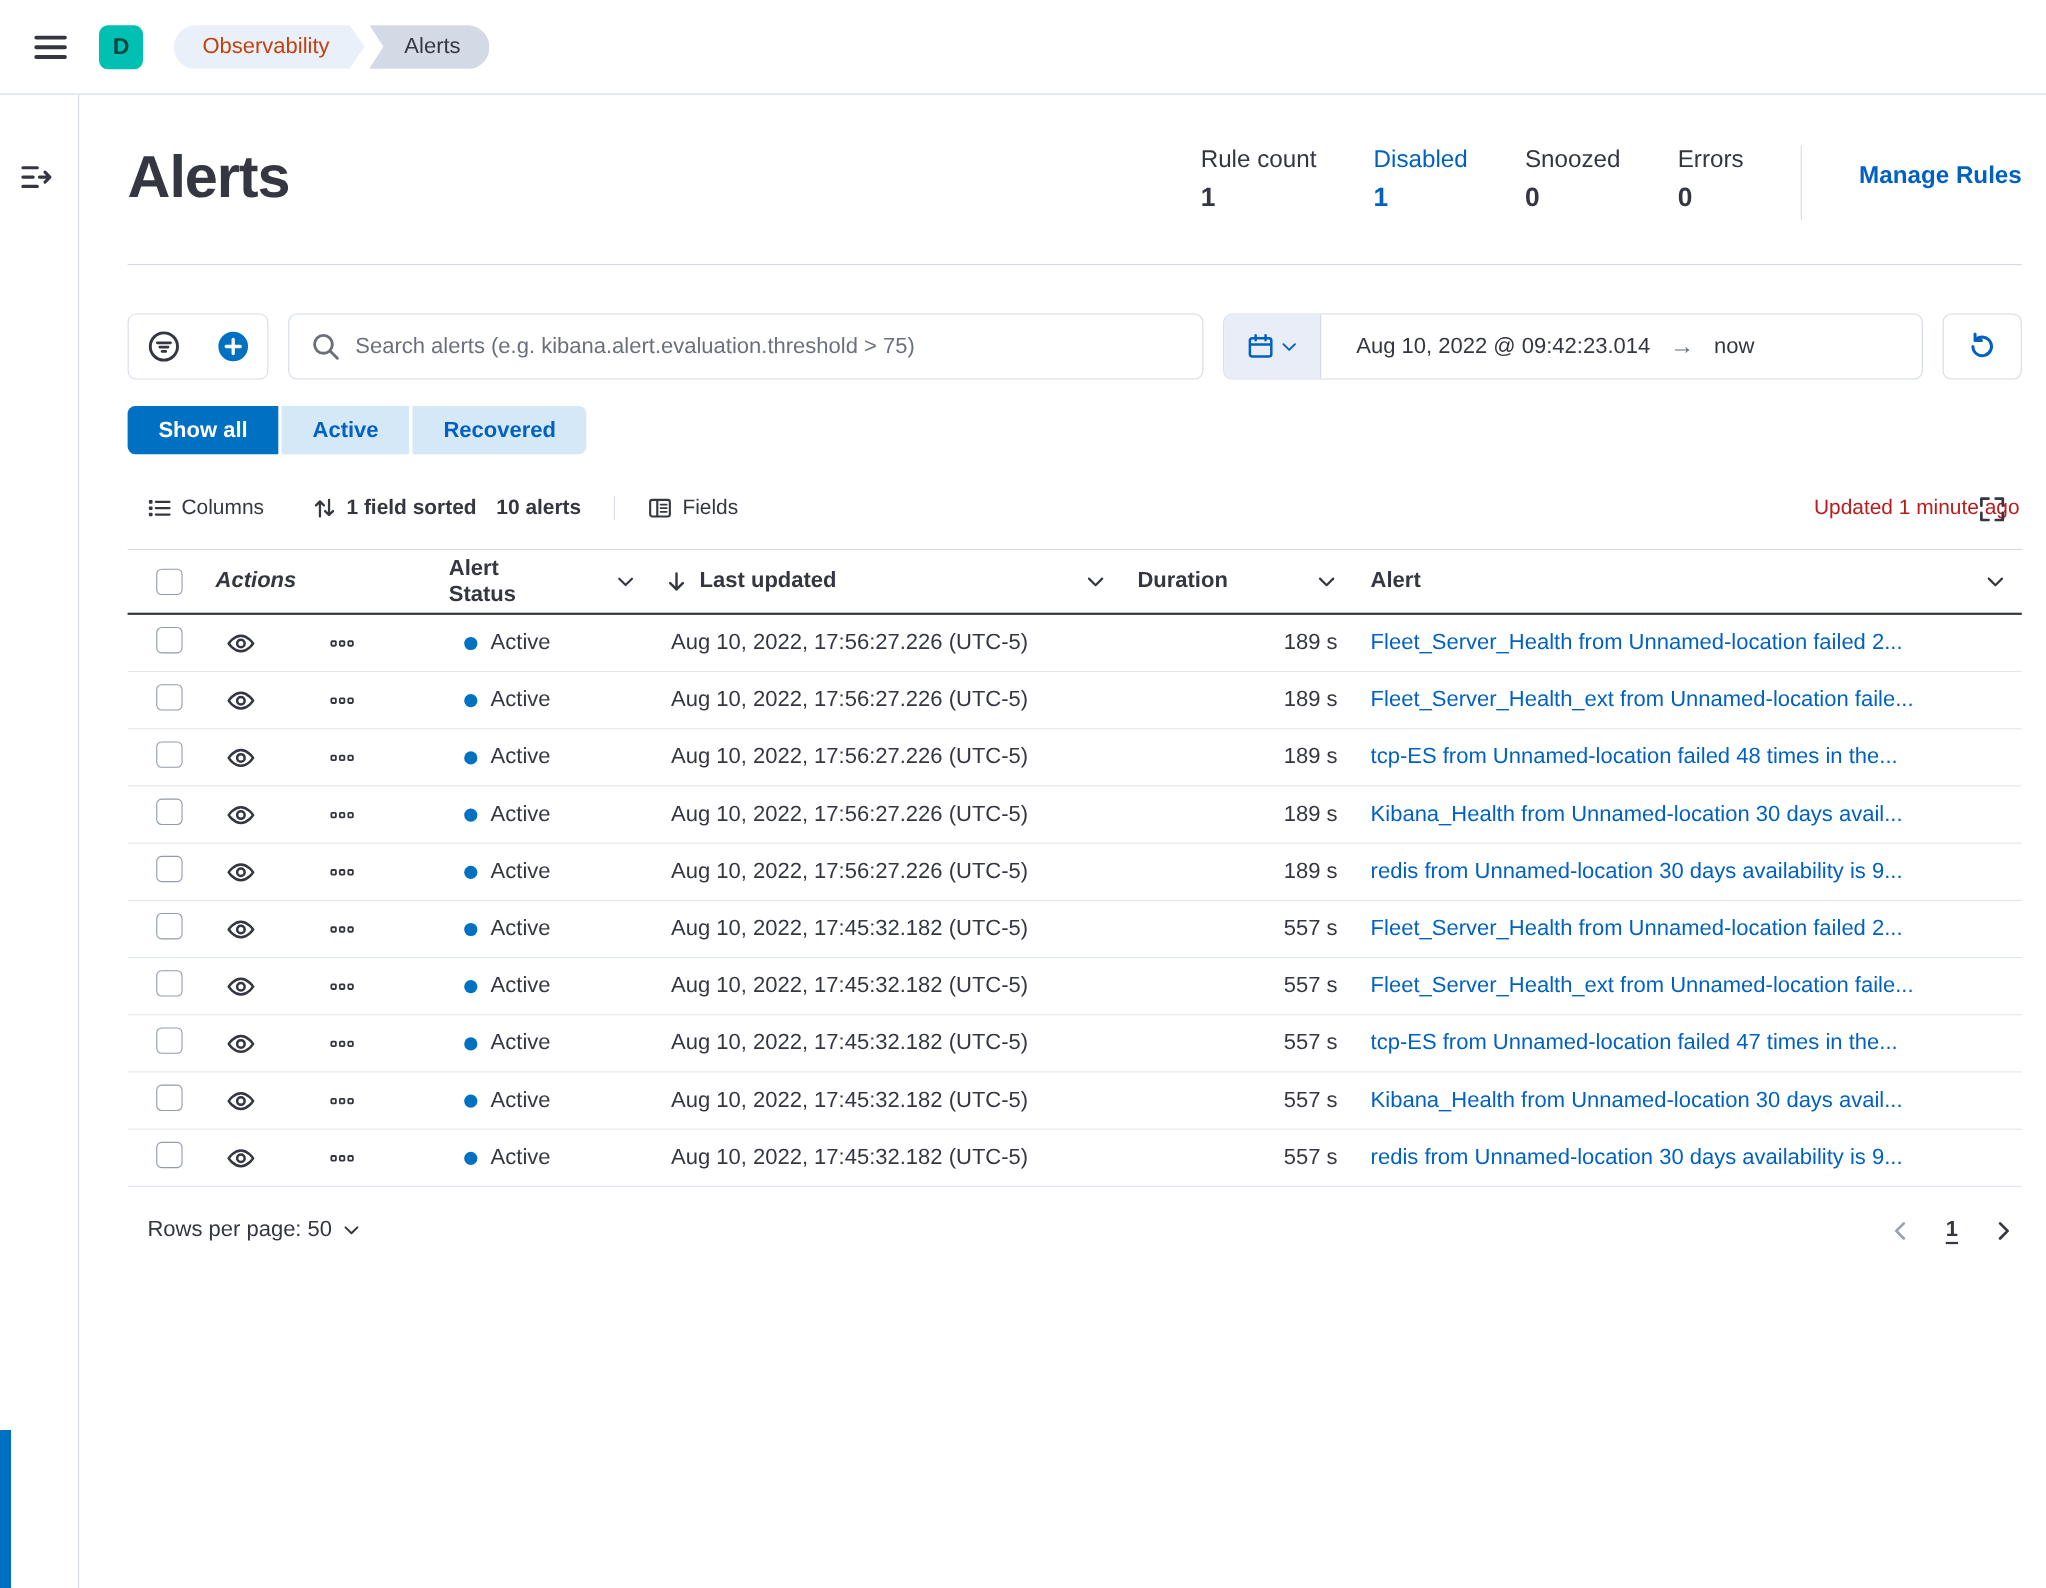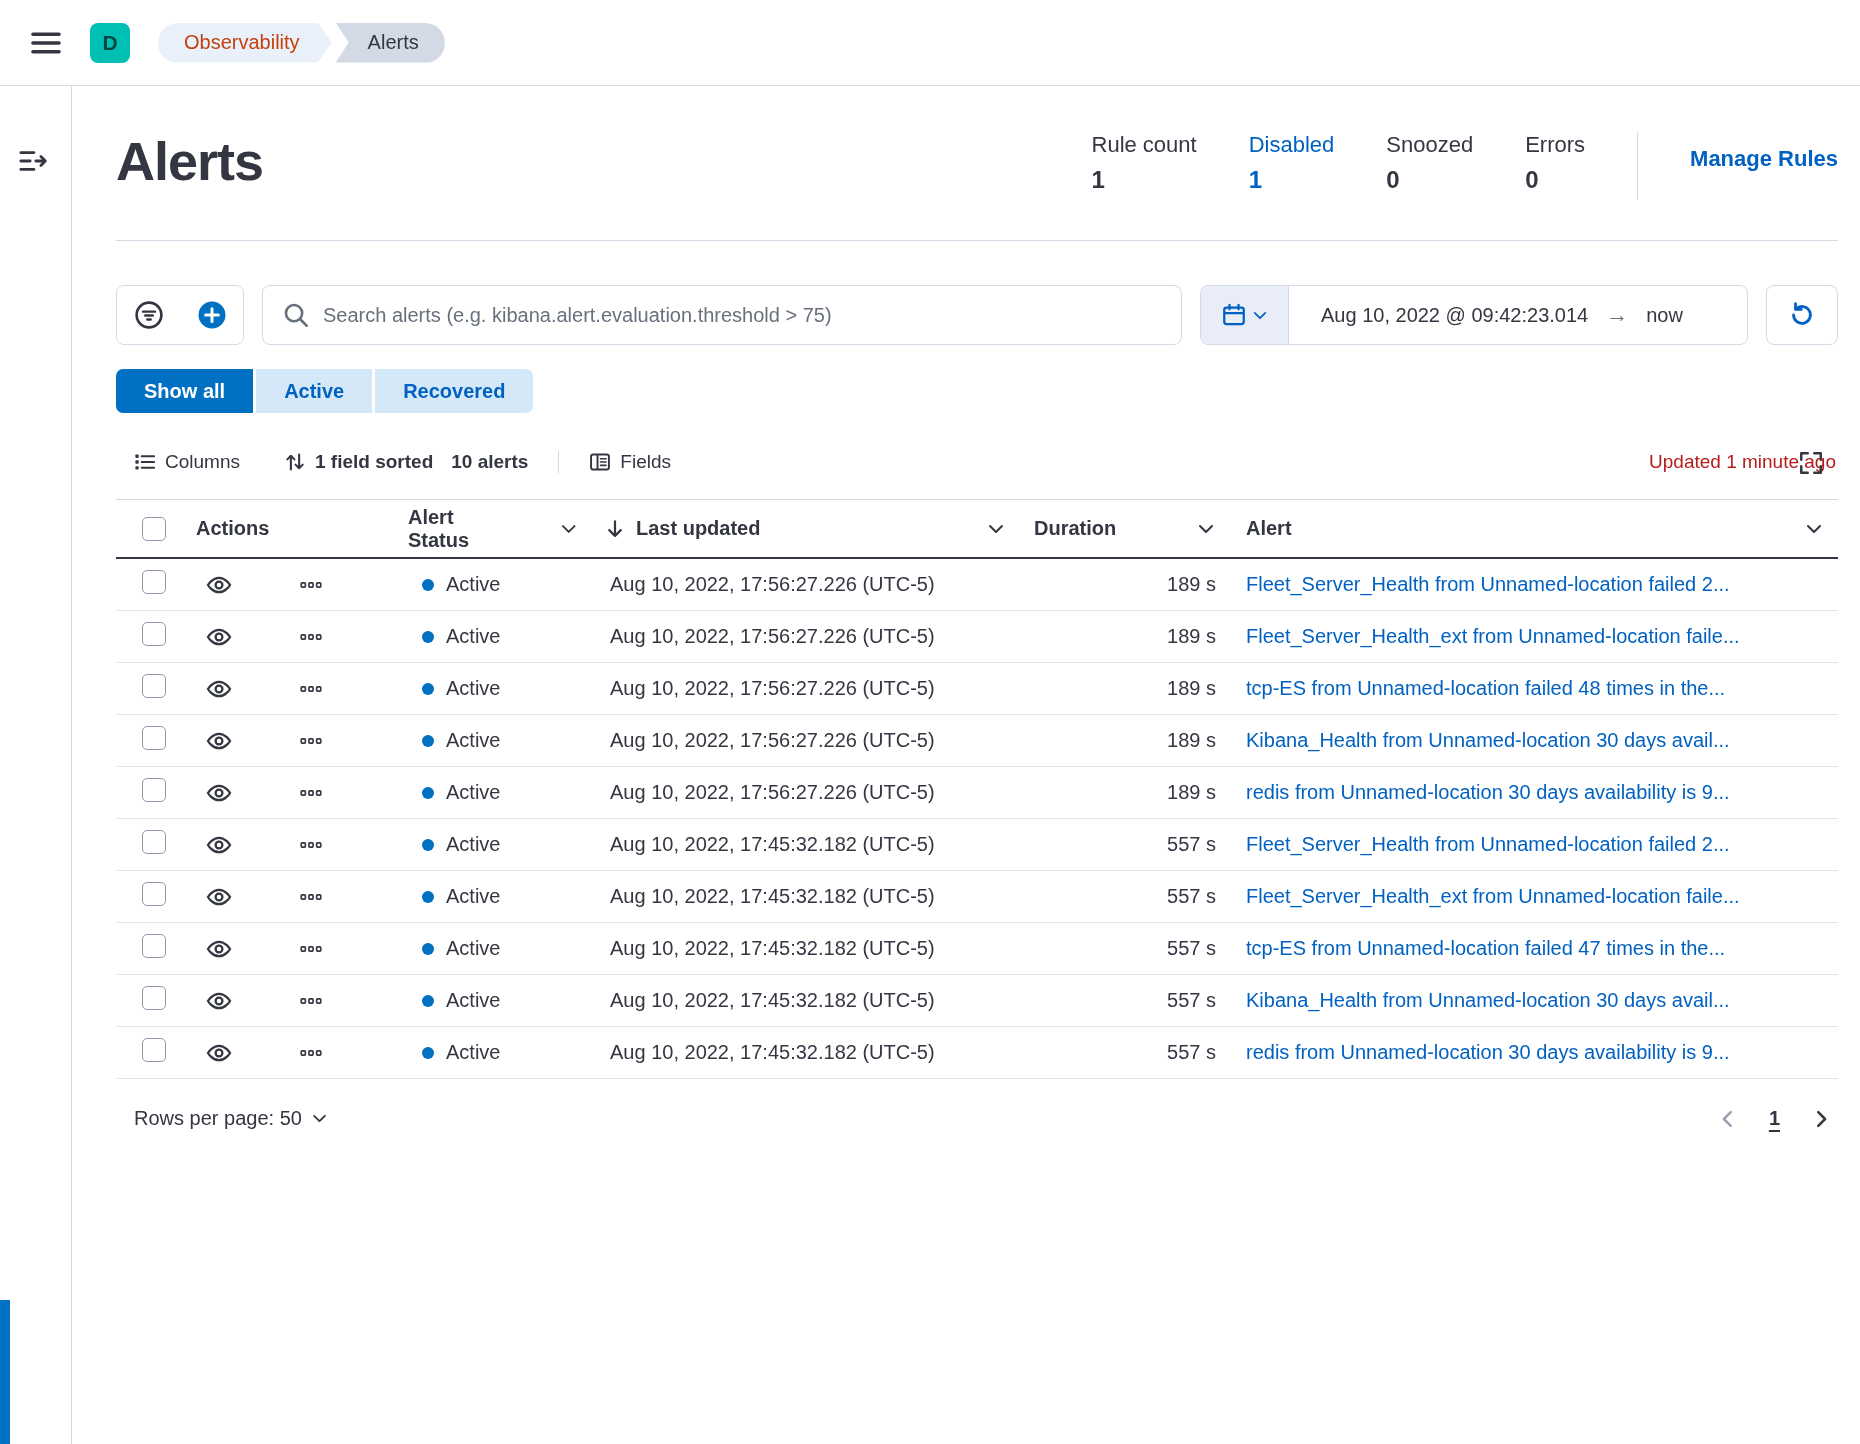--- a/index.html
+++ b/index.html
@@ -36,21 +36,21 @@
   .stats-divider { width:1px; align-self:stretch; min-height:68px; background:#D3DAE6; }
   .manage-rules { font-size:22px; font-weight:600; color:#0061C2; text-decoration:none; margin-top:14px; display:inline-block; cursor:pointer; }
 
   
   .search-row { display:flex; gap:18px; margin-top:44px; height:60px; }
   .filter-group { display:flex; border:1px solid #D3DAE6; border-radius:8px; overflow:hidden; background:#fff; }
   .fg-btn { width:63px; display:flex; align-items:center; justify-content:center; border:none; background:#fff; cursor:pointer; }
   .search-box { flex:1; display:flex; align-items:center; gap:14px; border:1px solid #D3DAE6; border-radius:8px; padding:0 20px; background:#fff; }
   .search-box input { border:none; outline:none; flex:1; font-size:20px; color:#343741; background:transparent; font-family:inherit; }
   .search-box input::placeholder { color:#69707D; opacity:1; }
-  .datepicker { width:548px; display:flex; border:1px solid #D3DAE6; border-radius:8px; overflow:hidden; background:#fff; }
+  .datepicker { width:636px; display:flex; border:1px solid #D3DAE6; border-radius:8px; overflow:hidden; background:#fff; }
   .dp-quick { width:88px; display:flex; align-items:center; justify-content:center; gap:7px; background:#E9EDF8; border:none; border-right:1px solid #D3DAE6; cursor:pointer; }
   .dp-body { flex:1; display:flex; align-items:center; gap:18px; padding-left:32px; font-size:20px; cursor:pointer; }
   .dp-arrow { color:#69707D; font-size:22px; }
   .refresh-btn { width:72px; border:1px solid #D3DAE6; border-radius:8px; background:#fff; display:flex; align-items:center; justify-content:center; cursor:pointer; }
 
   
   .filter-tabs { display:flex; gap:3px; margin-top:24px; }
   .ftab { height:44px; padding:0 28px; font-size:20px; font-weight:600; border:none; cursor:pointer; display:flex; align-items:center; background:#D5E8F7; color:#0061C2; }
   .ftab:first-child { border-radius:7px 0 0 7px; }
   .ftab:last-child { border-radius:0 7px 7px 0; }
@@ -64,21 +64,21 @@
   .bold { font-weight:700; }
   .updated-wrap { margin-left:auto; position:relative; color:#b91c1c; font-size:19px; padding-right:2px; }
   .updated-icon { position:absolute; right:14px; top:-1px; cursor:pointer; }
 
   
   .alerts-table { margin-top:20px; }
   .grid-cols { display:grid; grid-template-columns:74px 80px 96px 210px 450px 200px 1fr; align-items:center; }
   .thead { height:60px; border-top:1px solid #D3DAE6; border-bottom:2px solid #343741; font-size:20px; font-weight:700; }
   .th { display:flex; align-items:center; }
   .th-check { padding-left:26px; }
-  .th-actions { grid-column:2 / span 2; padding-left:6px; }
+  .th-actions { grid-column:2 / span 2; padding-left:6px;font-style:italic; }
   .th-status { padding-left:42px; gap:44px; cursor:pointer; }
   .th-updated { padding:0 22px 0 28px; gap:10px; cursor:pointer; }
   .spacer { flex:1; }
   .th-duration { justify-content:space-between; padding:0 12px 0 8px; cursor:pointer; }
   .th-reason { justify-content:space-between; padding:0 16px 0 20px; cursor:pointer; }
 
   .trow { height:52px; border-bottom:1px solid #E0E6EF; font-size:20px; }
   .c-check { padding-left:26px; }
   .c-eye { padding-left:16px; }
   .c-more { padding-left:30px; }

